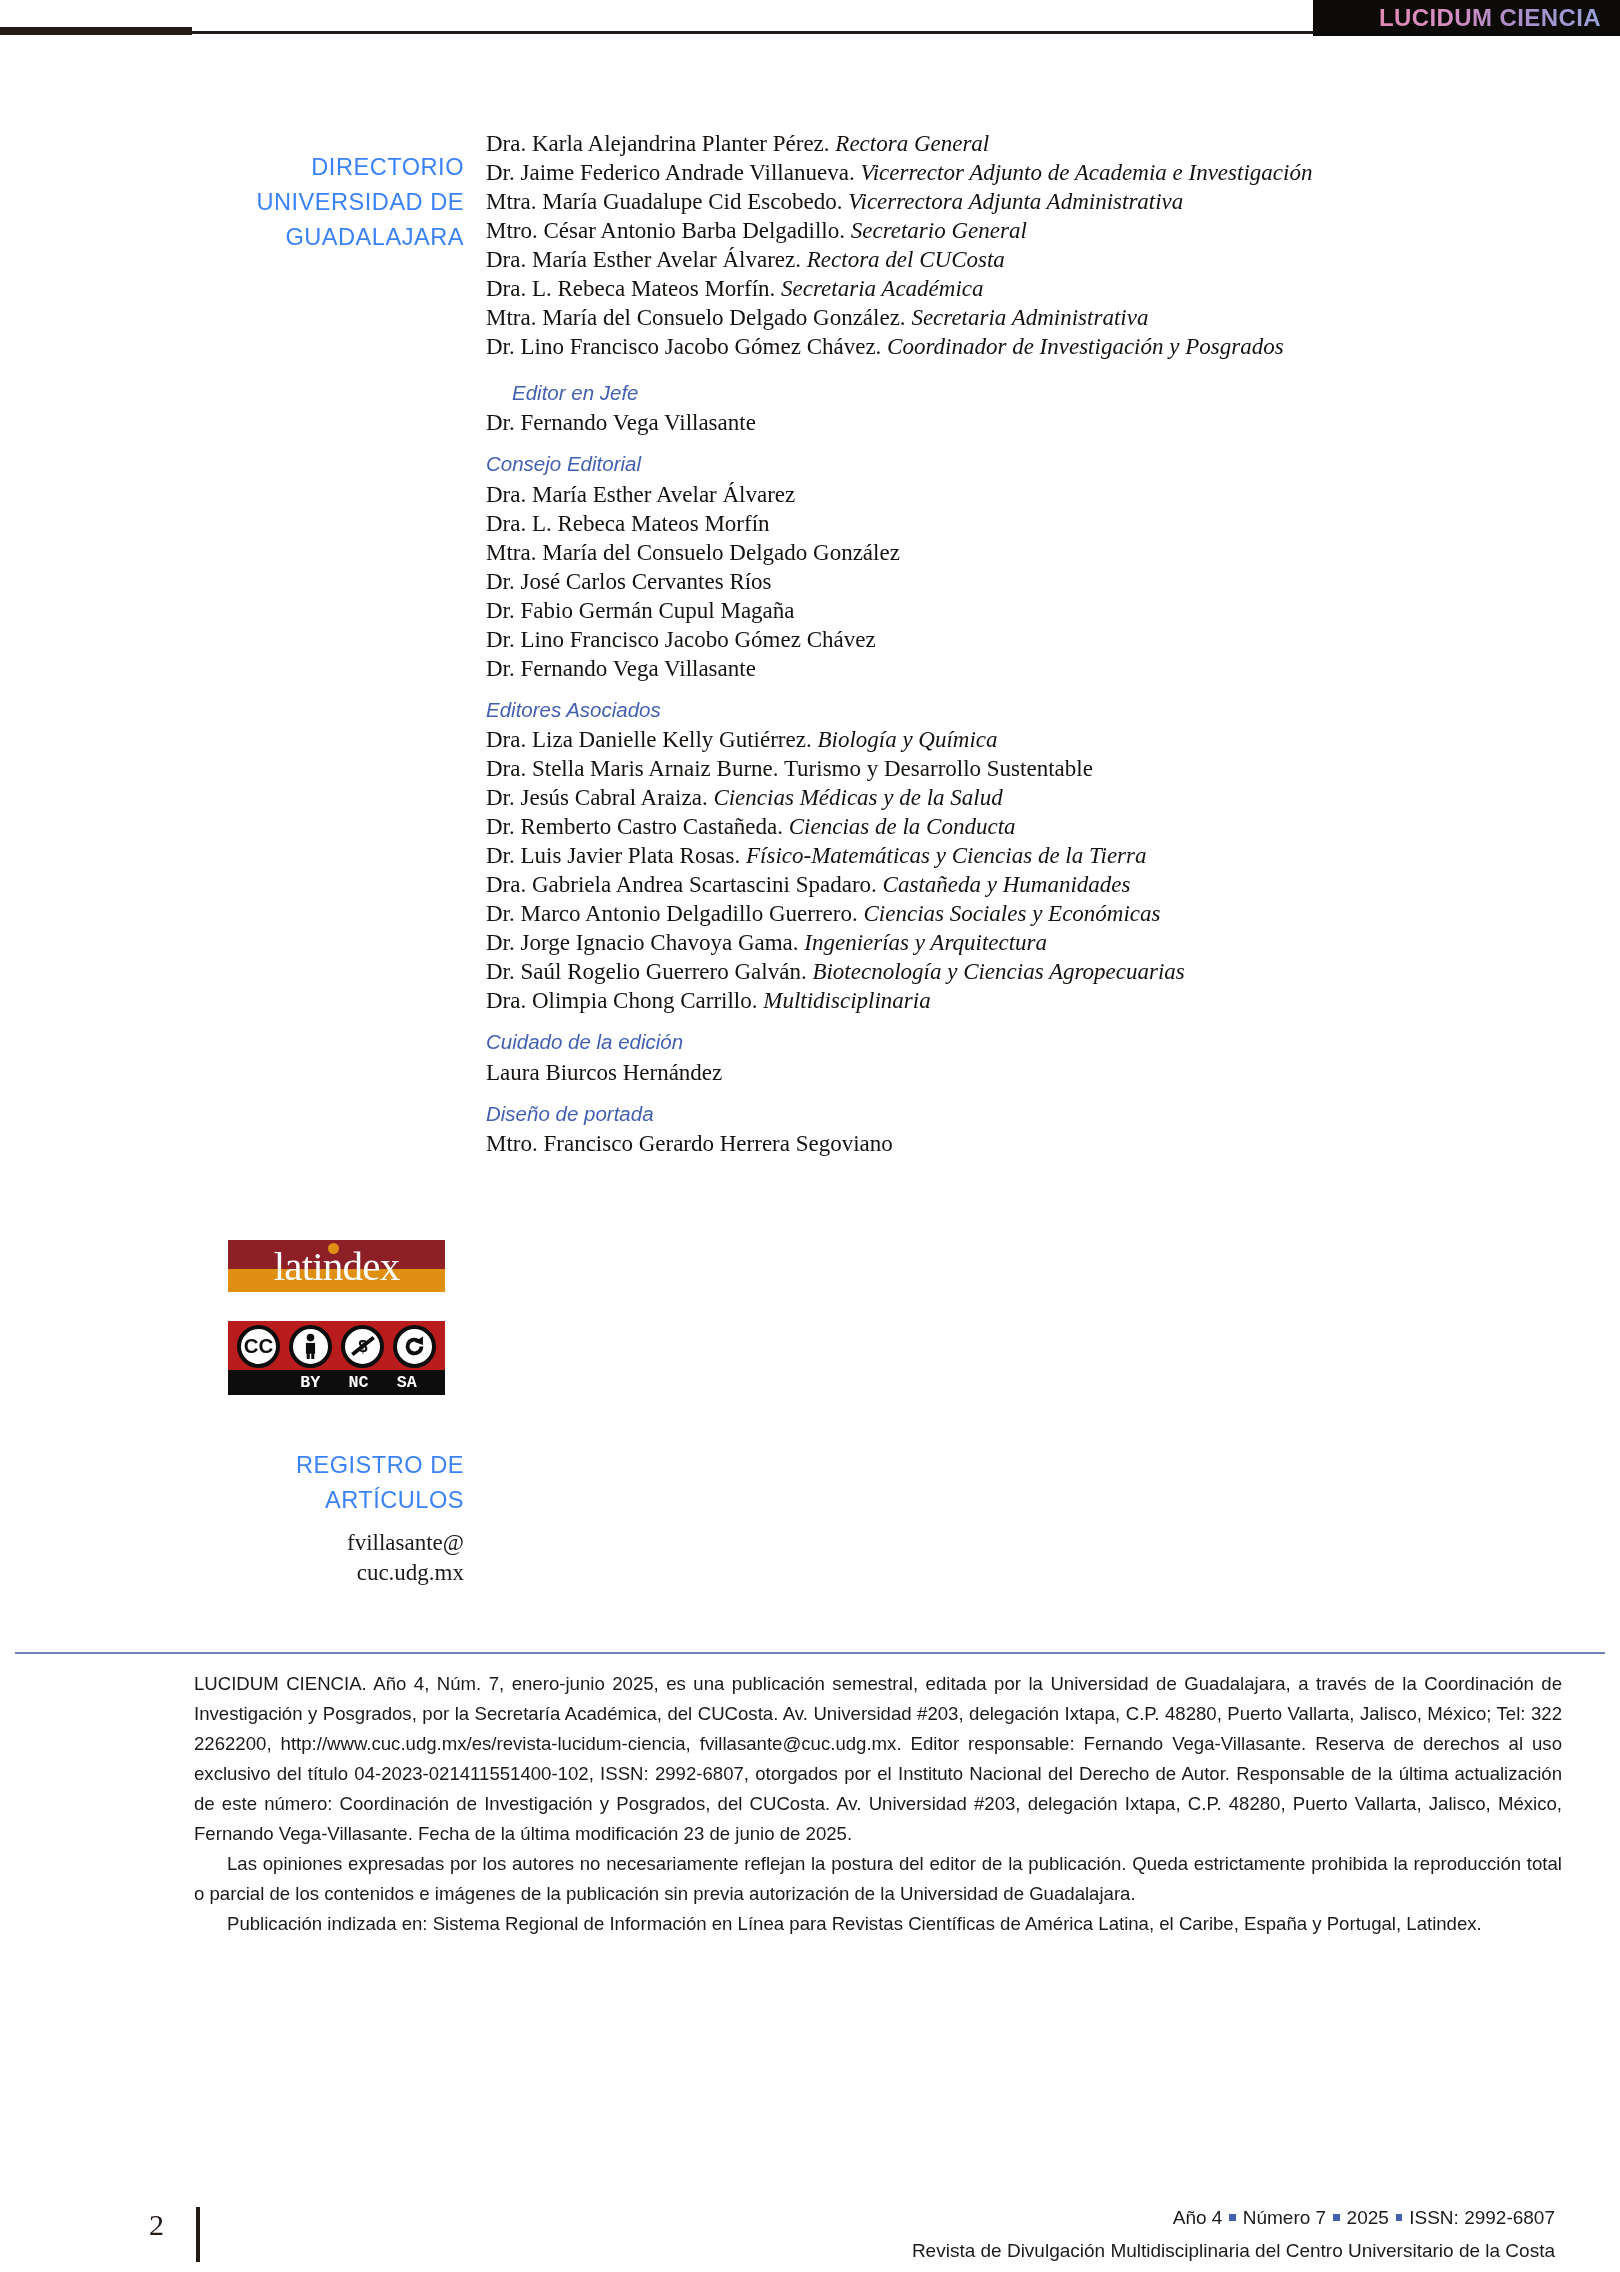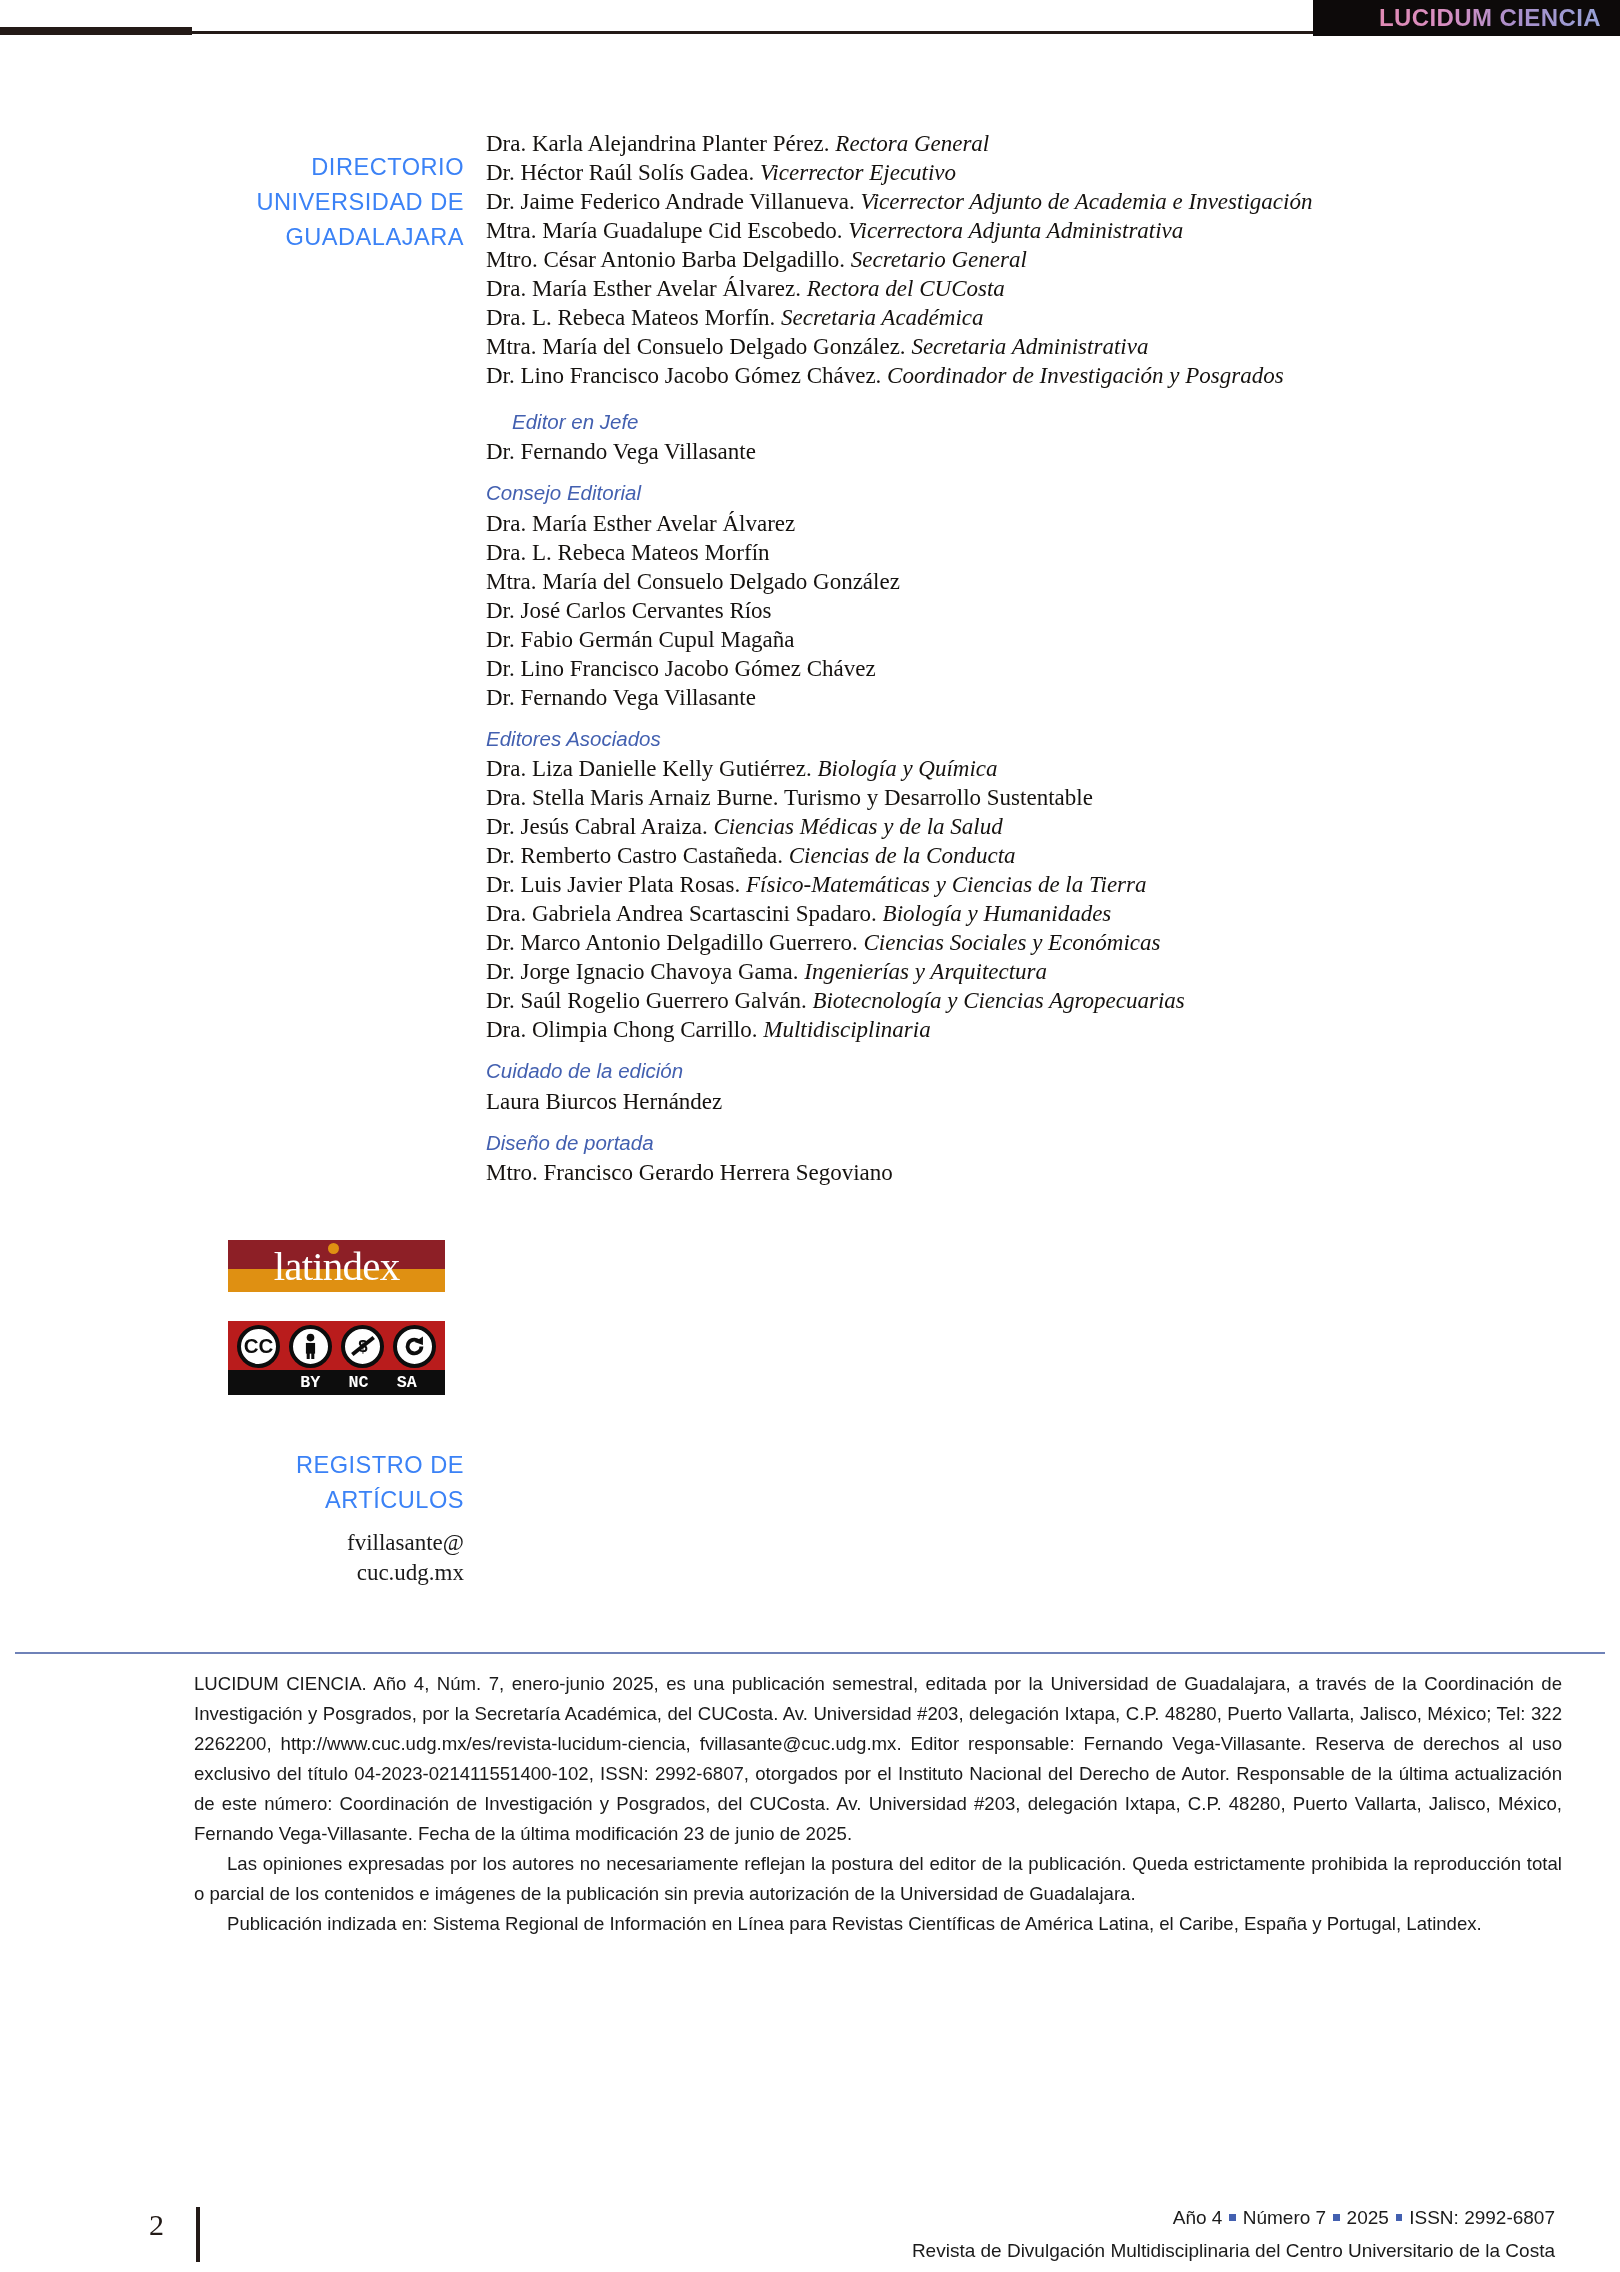--- a/index.html
+++ b/index.html
@@ -324,24 +324,20 @@
 </div>
 
 <div class="maincol">
 
   <div>
     <div class="entry">
       <span>Dra. Karla Alejandrina Planter Pérez.</span>
       <span class="role">Rectora General</span>
     </div>
     <div class="entry">
-      <span>Dr. Héctor Raúl Solís Gadea.</span>
-      <span class="role">Vicerrector Ejecutivo</span>
-    </div>
-    <div class="entry">
       <span>Dr. Jaime Federico Andrade Villanueva.</span>
       <span class="role">Vicerrector Adjunto de Academia e Investigación</span>
     </div>
     <div class="entry">
       <span>Mtra. María Guadalupe Cid Escobedo.</span>
       <span class="role">Vicerrectora Adjunta Administrativa</span>
     </div>
     <div class="entry">
       <span>Mtro. César Antonio Barba Delgadillo.</span>
       <span class="role">Secretario General</span>
@@ -395,21 +391,21 @@
     <div class="entry">
       <span>Dr. Remberto Castro Castañeda.</span>
       <span class="role">Ciencias de la Conducta</span>
     </div>
     <div class="entry">
       <span>Dr. Luis Javier Plata Rosas.</span>
       <span class="role">Físico-Matemáticas y Ciencias de la Tierra</span>
     </div>
     <div class="entry">
       <span>Dra. Gabriela Andrea Scartascini Spadaro.</span>
-      <span class="role">Biología y Humanidades</span>
+      <span class="role">Castañeda y Humanidades</span>
     </div>
     <div class="entry">
       <span>Dr. Marco Antonio Delgadillo Guerrero.</span>
       <span class="role">Ciencias Sociales y Económicas</span>
     </div>
     <div class="entry">
       <span>Dr. Jorge Ignacio Chavoya Gama.</span>
       <span class="role">Ingenierías y Arquitectura</span>
     </div>
     <div class="entry">

